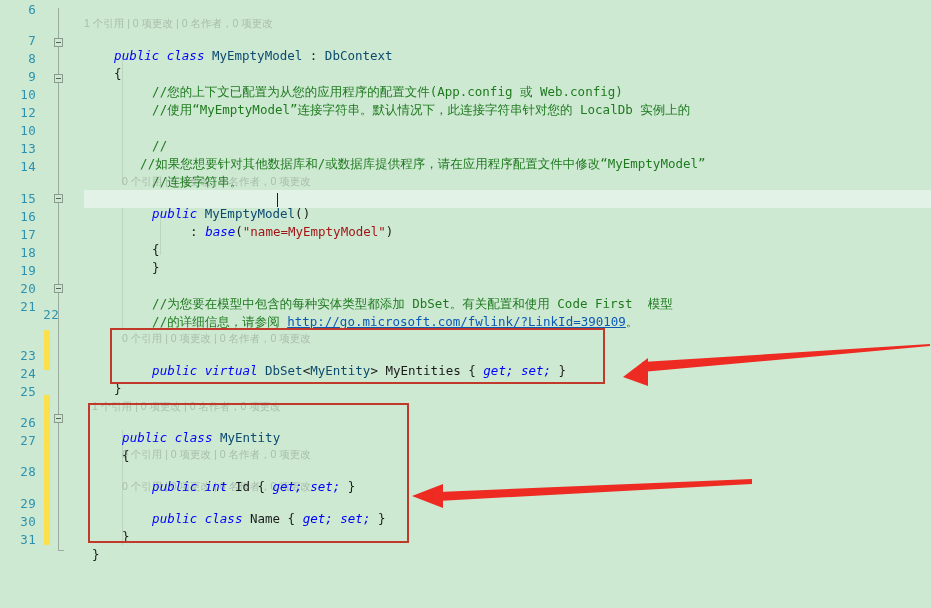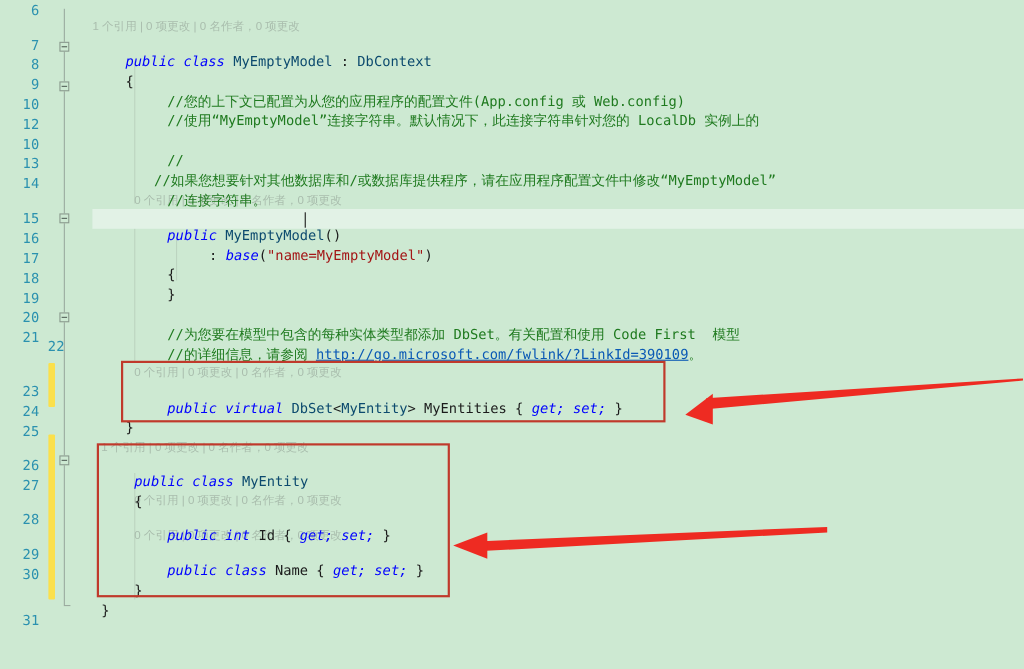--- a/index.html
+++ b/index.html
@@ -174,21 +174,21 @@
   <div class="lnum" style="top:299px;">21</div>
   <div class="lnum" style="top:307px;margin-left:23px;">22</div>
   <div class="lnum" style="top:348px;">23</div>
   <div class="lnum" style="top:366px;">24</div>
   <div class="lnum" style="top:384px;">25</div>
   <div class="lnum" style="top:415px;">26</div>
   <div class="lnum" style="top:433px;">27</div>
   <div class="lnum" style="top:464px;">28</div>
   <div class="lnum" style="top:496px;">29</div>
   <div class="lnum" style="top:514px;">30</div>
-  <div class="lnum" style="top:532px;margin-top:24px;">31</div>
+  <div class="lnum" style="top:532px;">31</div>
 
   <div style="position:absolute;left:84px;top:190px;width:847px;height:18px;background:#e2f2e6;"></div>
 
   <div class="lens" style="top:17px;">1 个引用 | 0 项更改 | 0 名作者，0 项更改</div>
   <div class="lens" style="left:122px; top:175px;">0 个引用 | 0 项更改 | 0 名作者，0 项更改</div>
   <div class="lens" style="left:122px; top:332px;">0 个引用 | 0 项更改 | 0 名作者，0 项更改</div>
   <div class="lens" style="left:92px; top:400px;">1 个引用 | 0 项更改 | 0 名作者，0 项更改</div>
   <div class="lens" style="left:122px; top:448px;">0 个引用 | 0 项更改 | 0 名作者，0 项更改</div>
   <div class="lens" style="left:122px; top:480px;">0 个引用 | 0 项更改 | 0 名作者，0 项更改</div>
 

